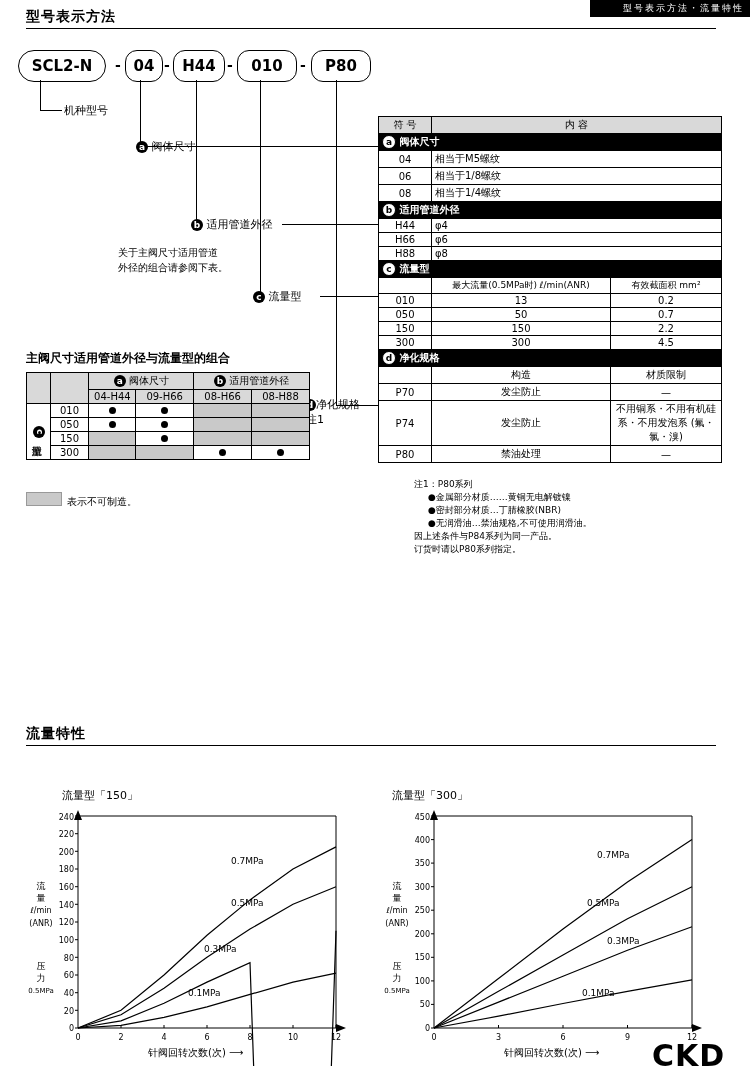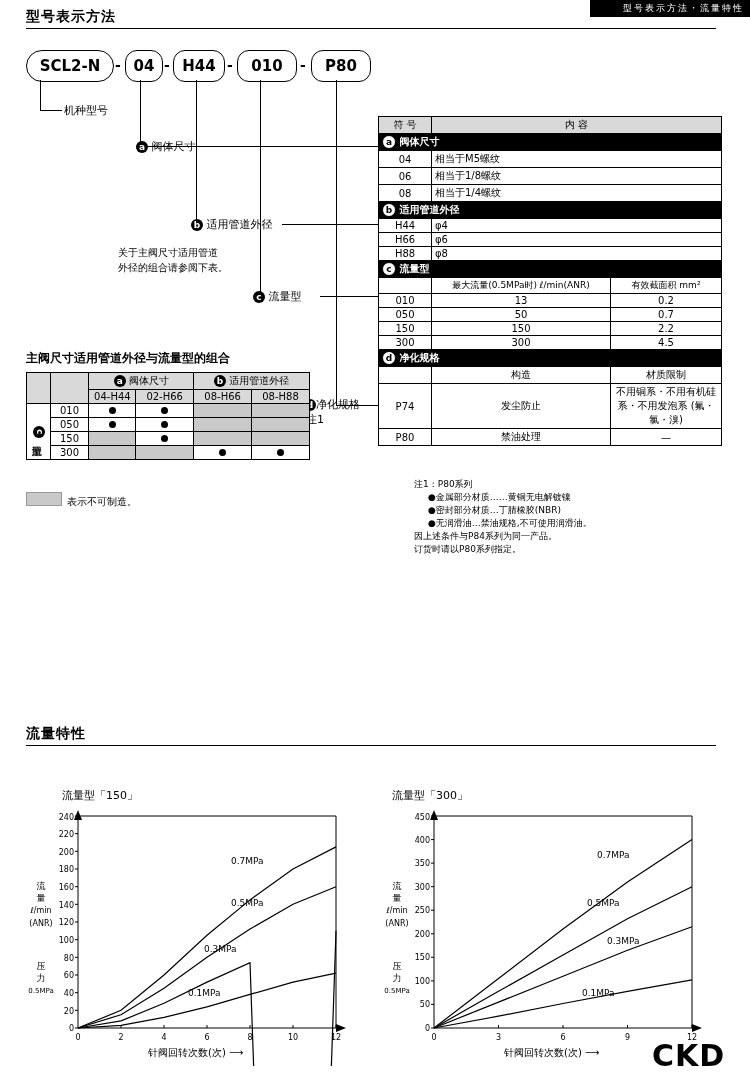--- a/index.html
+++ b/index.html
@@ -66,21 +66,21 @@
 </head>
 <body>
 
 <div class="page">
 
   <div class="abs hdr-bar" style="left:590px;top:0;width:148px;">型号表示方法・流量特性</div>
 
   <div class="abs sec-title" style="left:26px;top:8px;">型号表示方法</div>
   <div class="abs sec-rule" style="left:26px;top:28px;"></div>
 
-  <div class="abs codebox" style="left:26px;top:50px;width:86px;height:30px;border-radius:16px;">SCL2-N</div>
+  <div class="abs codebox" style="left:18px;top:50px;width:86px;height:30px;border-radius:16px;">SCL2-N</div>
   <div class="abs dash" style="left:115px;top:57px;">-</div>
   <div class="abs codebox" style="left:125px;top:50px;width:36px;height:30px;">04</div>
   <div class="abs dash" style="left:164px;top:57px;">-</div>
   <div class="abs codebox" style="left:173px;top:50px;width:50px;height:30px;">H44</div>
   <div class="abs dash" style="left:227px;top:57px;">-</div>
   <div class="abs codebox" style="left:237px;top:50px;width:58px;height:30px;">010</div>
   <div class="abs dash" style="left:300px;top:57px;">-</div>
   <div class="abs codebox" style="left:311px;top:50px;width:58px;height:30px;">P80</div>
 
   <div class="abs vline" style="left:40px;top:80px;height:30px;"></div>
@@ -199,20 +199,25 @@
     <tr>
       <td class="sub" colspan="3">
         <span class="circ-w">d</span>
         <span>净化规格</span>
       </td>
     </tr>
     <tr>
       <td></td>
       <td class="ctr">构造</td>
       <td class="ctr">材质限制</td>
+    </tr>
+    <tr>
+      <td class="ctr">P70</td>
+      <td class="ctr">发尘防止</td>
+      <td class="ctr">—</td>
     </tr>
     <tr>
       <td class="ctr">P74</td>
       <td class="ctr">发尘防止</td>
       <td class="ctr" style="font-size:10px;">不用铜系・不用有机硅系・不用发泡系 (氟・氯・溴)</td>
     </tr>
     <tr>
       <td class="ctr">P80</td>
       <td class="ctr">禁油处理</td>
       <td class="ctr">—</td>
@@ -241,21 +246,21 @@
         <span class="circ">a</span>
         <span>阀体尺寸</span>
       </td>
       <td class="hdr ctr" colspan="2">
         <span class="circ">b</span>
         <span>适用管道外径</span>
       </td>
     </tr>
     <tr>
       <td class="hdr ctr" style="width:43px;">04-H44</td>
-      <td class="hdr ctr" style="width:56px;">02-H66</td>
+      <td class="hdr ctr" style="width:56px;">09-H66</td>
       <td class="hdr ctr" style="width:56px;">08-H66</td>
       <td class="hdr ctr" style="width:56px;">08-H88</td>
     </tr>
 
     <tr>
       <td rowspan="4" class="ctr" style="font-size:10px;line-height:1.1;padding:0;">
         <div style="writing-mode:vertical-rl;margin:0 auto;">
           <span class="circ">c</span><span>流量型</span>
         </div>
       </td>

